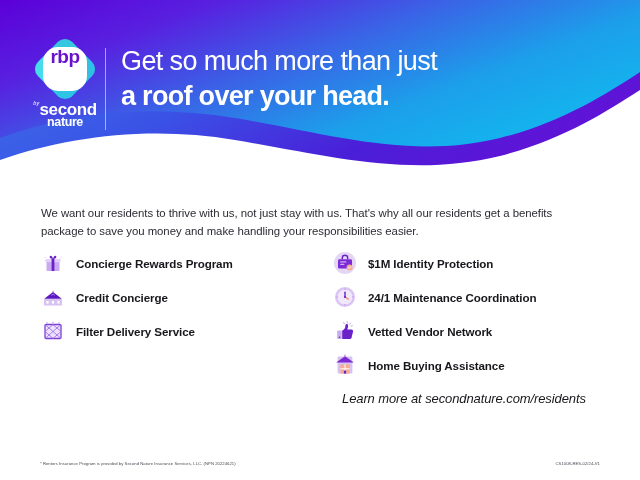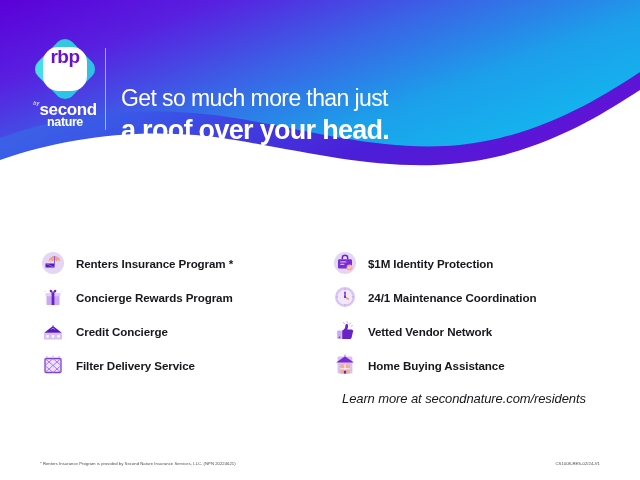--- a/index.html
+++ b/index.html
@@ -109,25 +109,24 @@
   }
 
   
   .headline {
     position: absolute;
     left: 121px; top: 44px;
     color: #ffffff;
   }
   .headline .l1 {
     display: block;
-    font-size: 23px;
+    font-size: 27px;
     font-weight: 400;
     letter-spacing: -0.6px;
     line-height: 1.28;
-    margin-top: 40px;
   }
   .headline .l2 {
     display: block;
     font-size: 27px;
     font-weight: bold;
     letter-spacing: -0.7px;
     line-height: 1.28;
   }
 
   
@@ -255,38 +254,26 @@
 
       <div class="logo-divider"></div>
 
       <div class="headline">
         <span class="l1">Get so much more than just</span>
         <span class="l2">a roof over your head.</span>
       </div>
     </div>
   </div>
 
+  <p class="intro">We want our residents to thrive with us, not just stay with us. That's why all our residents get a benefits package to save you money and make handling your responsibilities easier.</p>
 
   <div class="benefits">
 
     <div class="col left">
 
-      <div class="benefit">
-        <span class="bicon">
-          <svg viewBox="0 0 24 24">
-            <circle cx="12" cy="12" r="11" fill="#E4D6F5"></circle>
-            <path d="M4.5 12.5 L13.5 12.5 L13.5 16.5 L4.5 16.5 Z" fill="#5B18BE"></path>
-            <path d="M5 12.6 L12.8 16.2" stroke="#8E5FE0" stroke-width="1" fill="none"></path>
-            <path d="M7.5 11 C7.5 7.4 10.4 5 13.5 5 C16.6 5 19.5 7.4 19.5 11 Z" fill="#F2A28C"></path>
-            <path d="M7.5 11 C9 9.6 10.6 9.6 11.6 11 C12.6 9.6 14.3 9.6 15.4 11 C16.4 9.6 18.1 9.6 19.5 11" stroke="#ffffff" stroke-width="0.8" fill="none"></path>
-            <path d="M13.5 5 L13.5 14.5" stroke="#8358D8" stroke-width="0.9"></path>
-          </svg>
-        </span>
-        <span class="blabel">Renters Insurance Program *</span>
-      </div>
 
       <div class="benefit">
         <span class="bicon">
           <svg viewBox="0 0 24 24">
             <rect x="5.5" y="10.5" width="13" height="9.5" rx="0.8" fill="#C9A9F0"></rect>
             <rect x="4.5" y="8" width="15" height="3.2" rx="0.8" fill="#E2CFFA"></rect>
             <rect x="10.6" y="8" width="2.8" height="12" fill="#6B21C8"></rect>
             <path d="M12 8 C9.5 8 8 6.6 8.8 5.3 C9.6 4 11.4 5 12 8 Z" fill="#6B21C8"></path>
             <path d="M12 8 C14.5 8 16 6.6 15.2 5.3 C14.4 4 12.6 5 12 8 Z" fill="#6B21C8"></path>
             <path d="M3.5 6 L4.3 6.8 M20.5 6 L19.7 6.8" stroke="#C9A9F0" stroke-width="0.9"></path>

